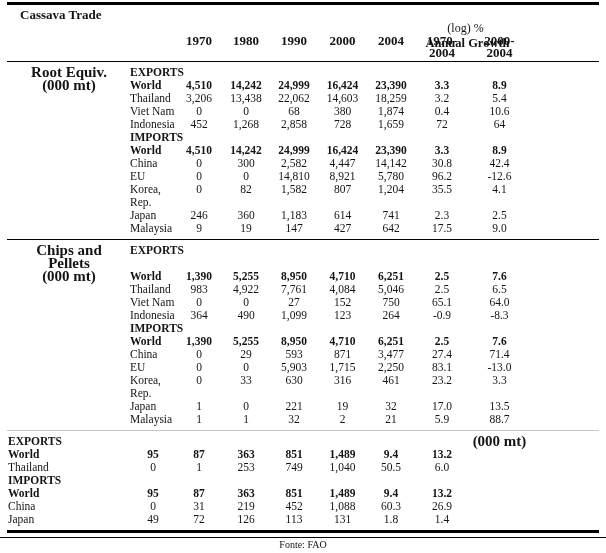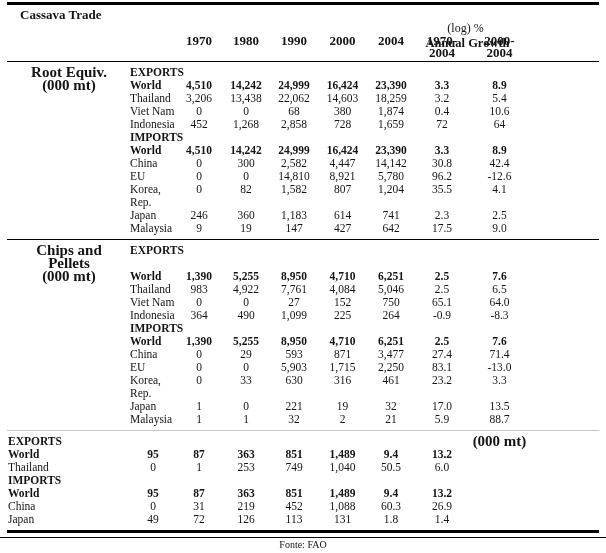--- a/index.html
+++ b/index.html
@@ -242,21 +242,21 @@
       <div class="c val">27</div>
       <div class="c val">152</div>
       <div class="c val">750</div>
       <div class="c val">65.1</div>
       <div class="c val">64.0</div>
       <div class="c sec-name"></div>
       <div class="c country">Indonesia</div>
       <div class="c val">364</div>
       <div class="c val">490</div>
       <div class="c val">1,099</div>
-      <div class="c val">225</div>
+      <div class="c val">123</div>
       <div class="c val">264</div>
       <div class="c val">-0.9</div>
       <div class="c val">-8.3</div>
       <div class="c sec-name"></div>
       <div class="c country b">IMPORTS</div>
       <div class="c val"></div>
       <div class="c val"></div>
       <div class="c val"></div>
       <div class="c val"></div>
       <div class="c val"></div>

